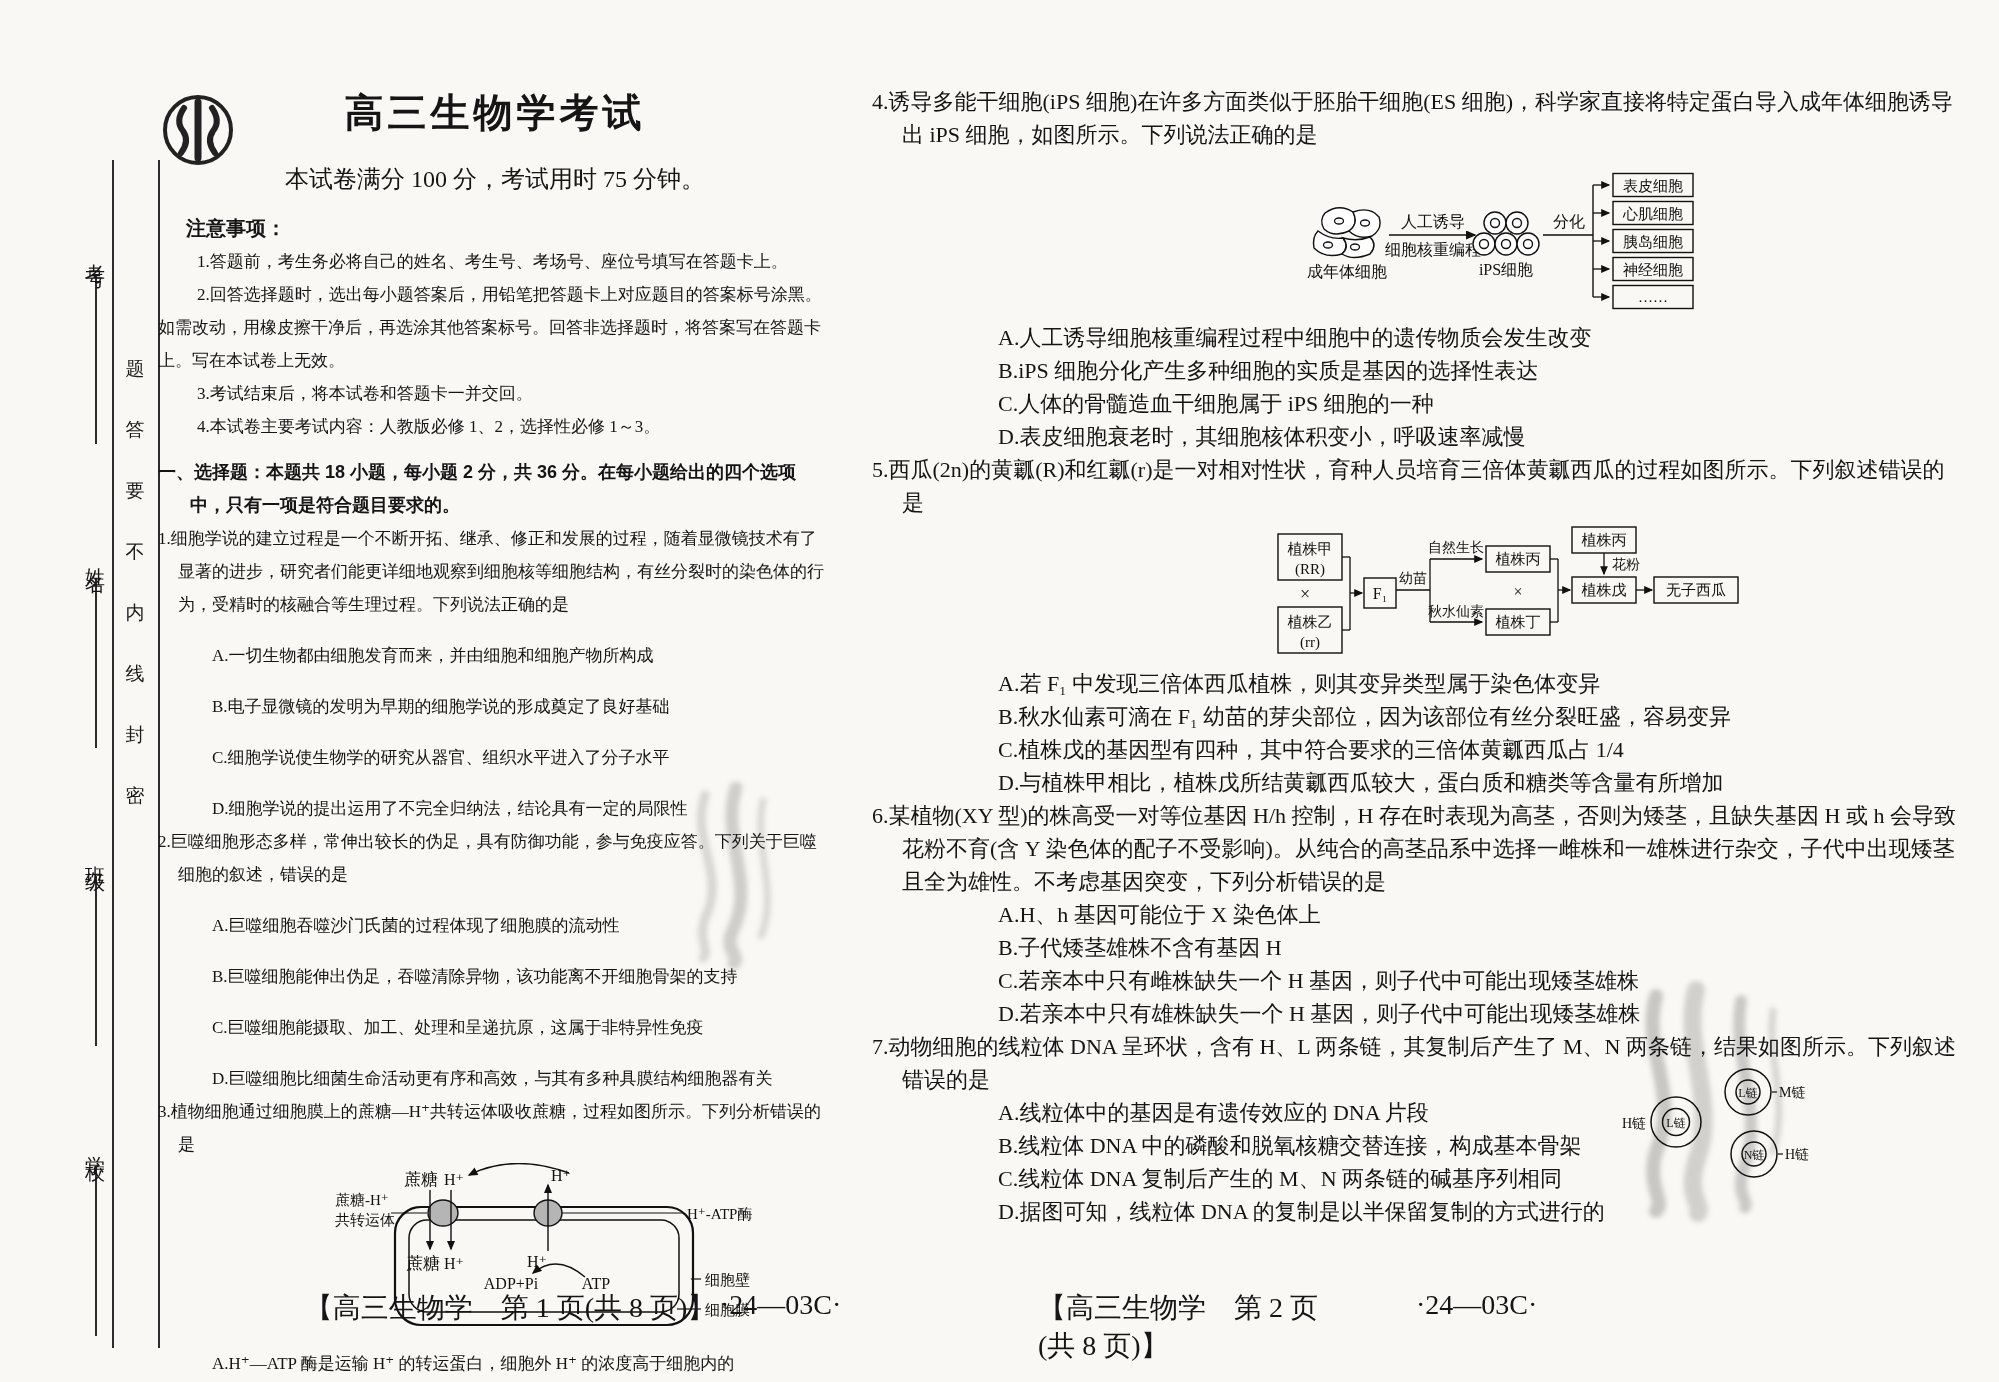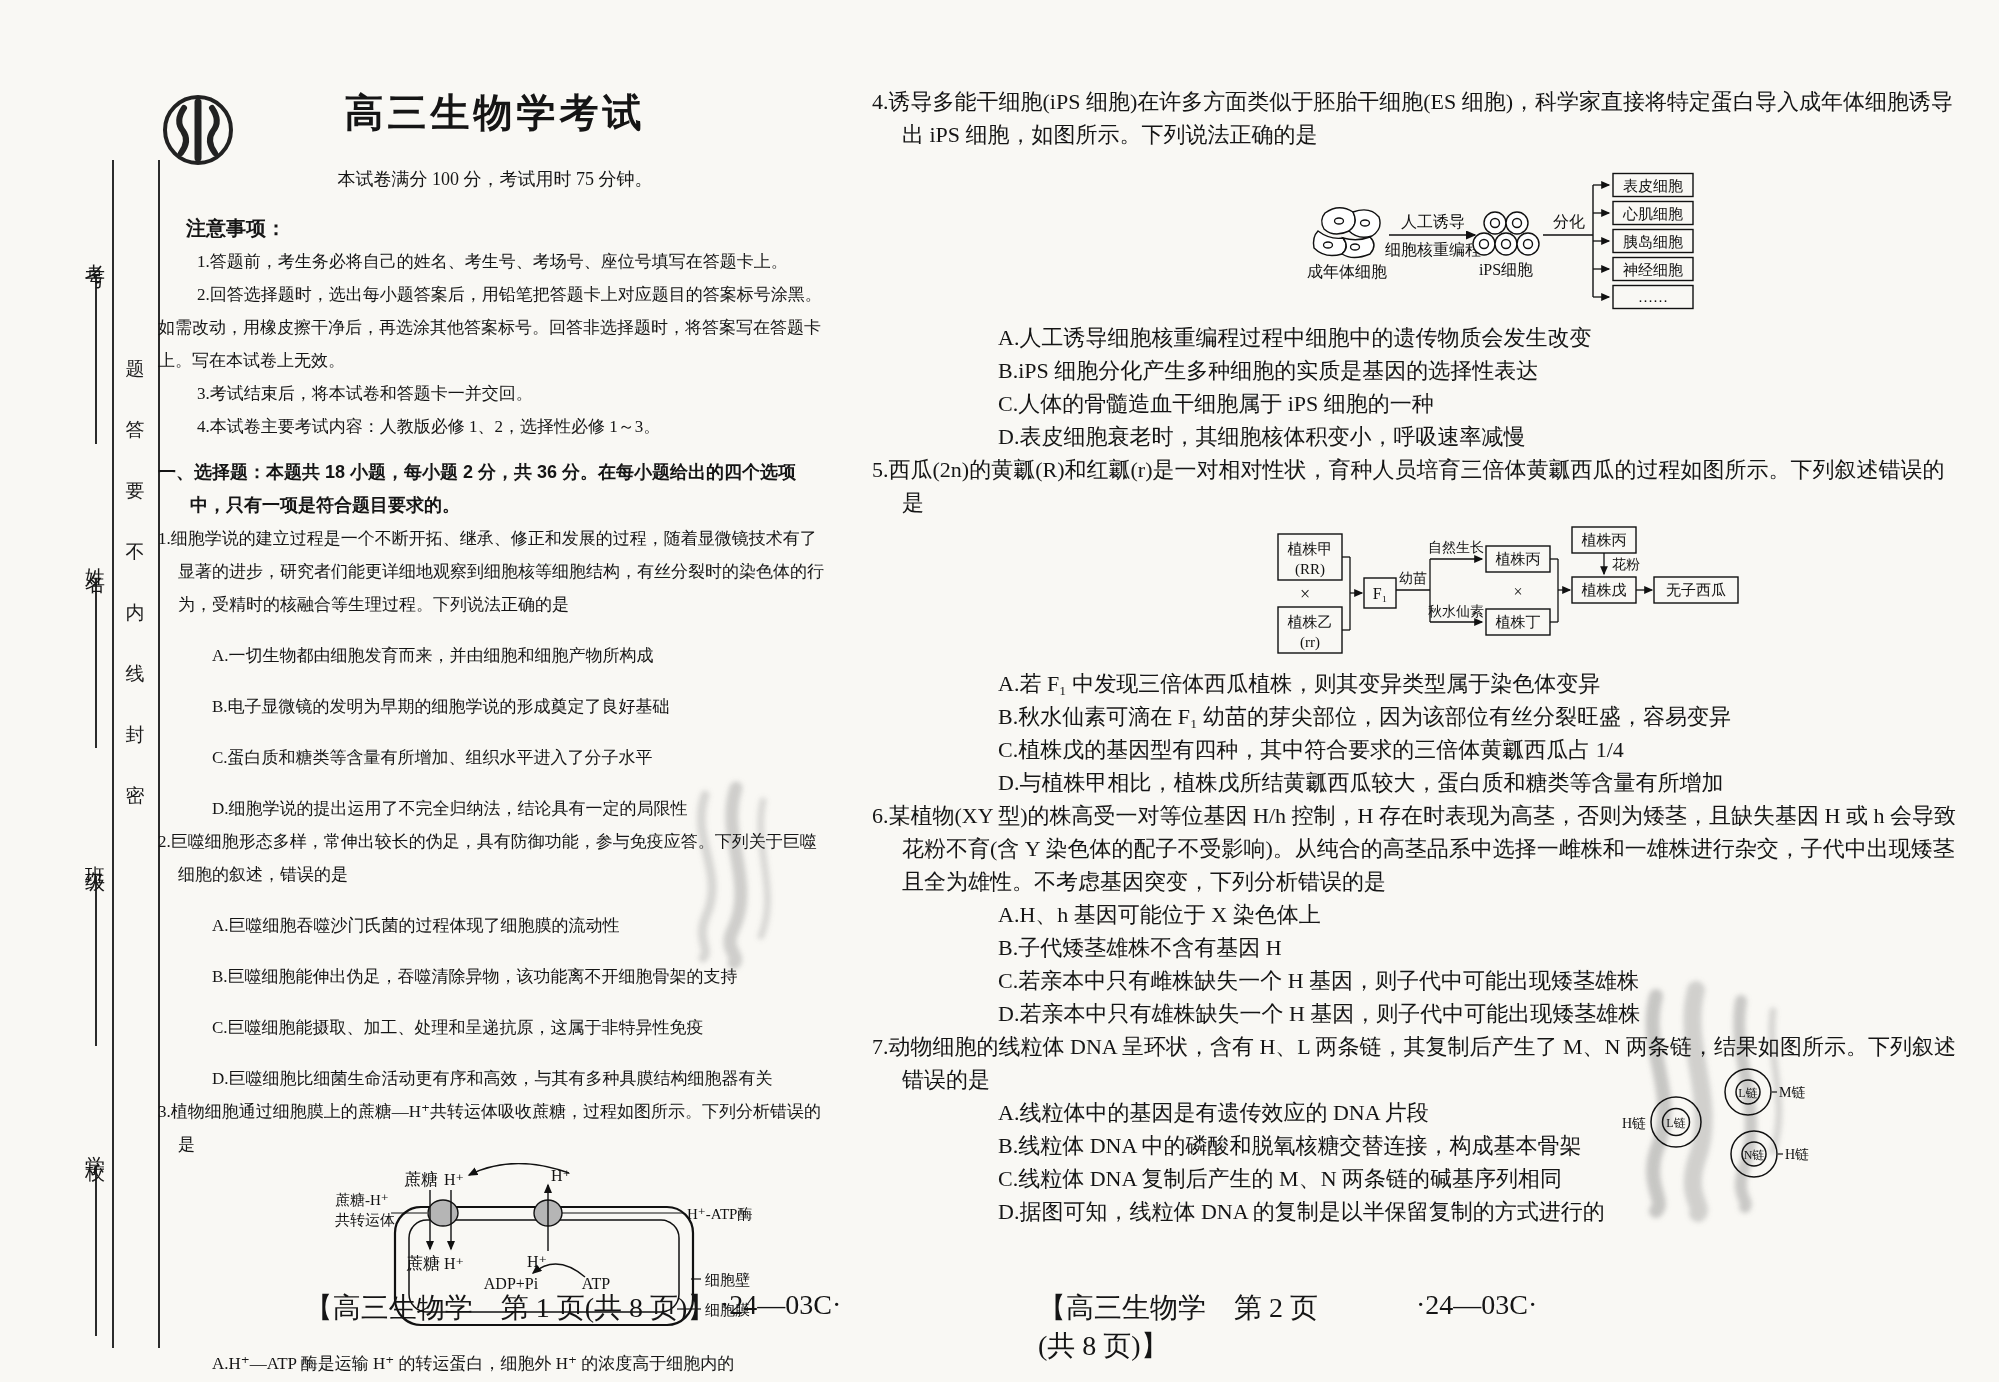--- a/index.html
+++ b/index.html
@@ -13,21 +13,21 @@
   .seal-field .lbl{writing-mode:vertical-rl;text-orientation:upright;font-size:20px;letter-spacing:6px;}
   .seal-field .blank{width:2px;height:170px;background:#2c2c2c;margin:10px auto 0;}
   .warn-col{position:absolute;left:124px;top:356px;width:22px;display:flex;flex-direction:column;gap:35px;
             text-align:center;font-size:19px;color:#1b1b1b;}
   
   .p1{position:absolute;left:158px;top:88px;width:674px;font-size:17px;line-height:33px;}
   .p2{position:absolute;left:872px;top:85px;width:1088px;font-size:22px;line-height:33px;}
   .logo{position:absolute;left:160px;top:92px;}
   .title{font-family:"Liberation Sans","DejaVu Sans",sans-serif;font-weight:700;font-size:39px;
          line-height:50px;text-align:center;letter-spacing:4px;}
-  .subtitle{text-align:center;margin-top:25px;font-size:18px;}
+  .subtitle{text-align:center;margin-top:25px;font-size:24px;}
   .notice-title{font-family:"Liberation Sans","DejaVu Sans",sans-serif;font-weight:700;font-size:20px;
                 margin:15px 0 0 28px;line-height:34px;}
   .notice{text-indent:2.3em;}
   .sec{font-family:"Liberation Sans","DejaVu Sans",sans-serif;font-weight:700;font-size:18px;
        padding-left:32px;text-indent:-32px;margin-top:13px;line-height:33px;}
   .p1 .stem{padding-left:20px;text-indent:-20px;}
   .p1 .opt{padding-left:54px;margin-top:18px;}
   .p2 .stem{padding-left:30px;text-indent:-30px;}
   .p2 .opt{padding-left:126px;}
   .fig3{position:relative;height:168px;}
@@ -112,21 +112,21 @@
     <div class="notice">2.回答选择题时，选出每小题答案后，用铅笔把答题卡上对应题目的答案标号涂黑。如需改动，用橡皮擦干净后，再选涂其他答案标号。回答非选择题时，将答案写在答题卡上。写在本试卷上无效。</div>
     <div class="notice">3.考试结束后，将本试卷和答题卡一并交回。</div>
     <div class="notice">4.本试卷主要考试内容：人教版必修 1、2，选择性必修 1～3。</div>
 
     <div class="sec">一、选择题：本题共 18 小题，每小题 2 分，共 36 分。在每小题给出的四个选项中，只有一项是符合题目要求的。</div>
 
     <div class="q">
       <div class="stem">1.细胞学说的建立过程是一个不断开拓、继承、修正和发展的过程，随着显微镜技术有了显著的进步，研究者们能更详细地观察到细胞核等细胞结构，有丝分裂时的染色体的行为，受精时的核融合等生理过程。下列说法正确的是</div>
       <div class="opt">A.一切生物都由细胞发育而来，并由细胞和细胞产物所构成</div>
       <div class="opt">B.电子显微镜的发明为早期的细胞学说的形成奠定了良好基础</div>
-      <div class="opt">C.蛋白质和糖类等含量有所增加、组织水平进入了分子水平</div>
+      <div class="opt">C.细胞学说使生物学的研究从器官、组织水平进入了分子水平</div>
       <div class="opt">D.细胞学说的提出运用了不完全归纳法，结论具有一定的局限性</div>
     </div>
 
     <div class="q">
       <div class="stem">2.巨噬细胞形态多样，常伸出较长的伪足，具有防御功能，参与免疫应答。下列关于巨噬细胞的叙述，错误的是</div>
       <div class="opt">A.巨噬细胞吞噬沙门氏菌的过程体现了细胞膜的流动性</div>
       <div class="opt">B.巨噬细胞能伸出伪足，吞噬清除异物，该功能离不开细胞骨架的支持</div>
       <div class="opt">C.巨噬细胞能摄取、加工、处理和呈递抗原，这属于非特异性免疫</div>
       <div class="opt">D.巨噬细胞比细菌生命活动更有序和高效，与其有多种具膜结构细胞器有关</div>
     </div>

